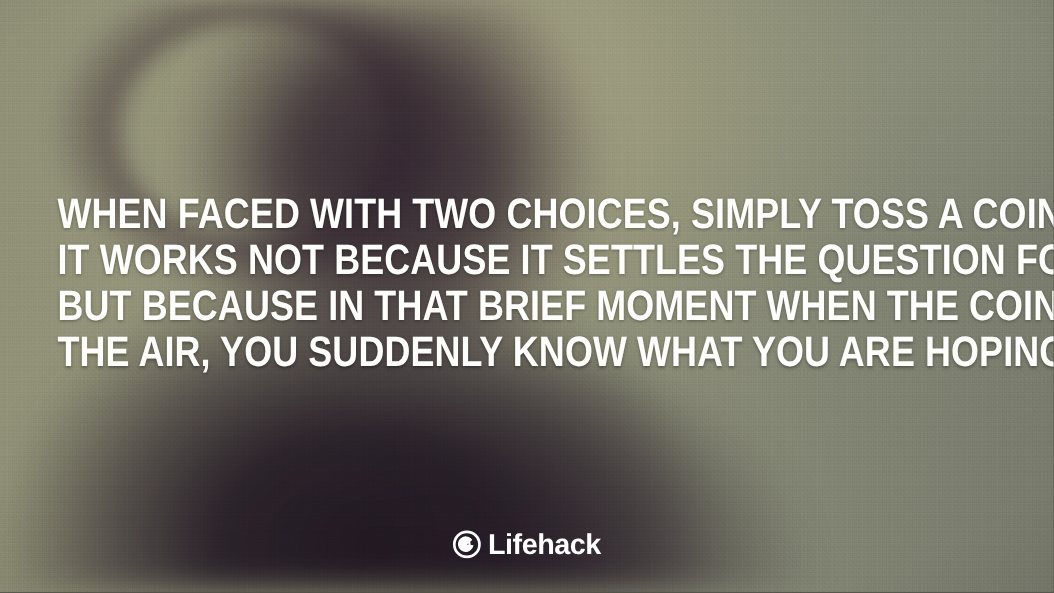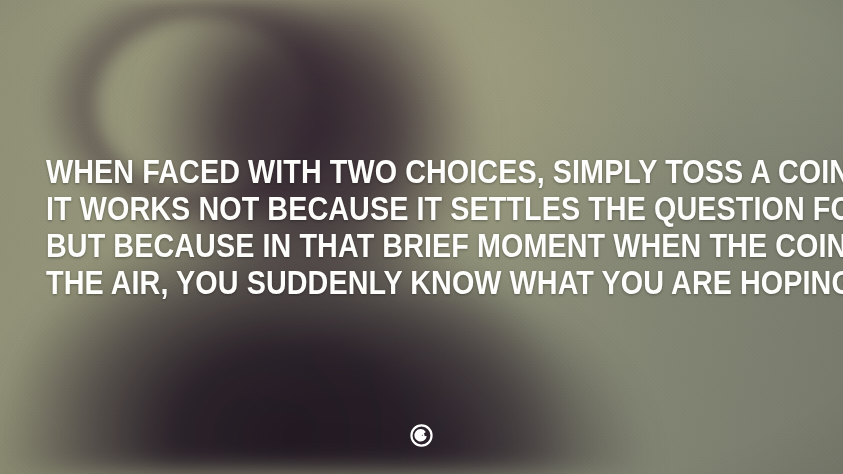--- a/index.html
+++ b/index.html
@@ -181,15 +181,16 @@
     <div class="quote-line">BUT BECAUSE IN THAT BRIEF MOMENT WHEN THE COIN IS IN</div>
     <div class="quote-line">THE AIR, YOU SUDDENLY KNOW WHAT YOU ARE HOPING FOR.</div>
   </div>
 
   <div id="logo">
     <svg id="logo-mark" viewBox="0 0 48 48">
       <circle cx="24" cy="24" r="21" fill="none" stroke="#ffffff" stroke-width="4.5"></circle>
       <path d="M33 16.5 A13 13 0 1 0 35 25.5 L24 24 Z" fill="#ffffff"></path>
       <circle cx="24" cy="24" r="4.6" fill="none" stroke="#ffffff" stroke-width="3.4"></circle>
     </svg>
+    <span id="logo-word">Lifehack</span>
   </div>
 
 </div>
 
 </body></html>

